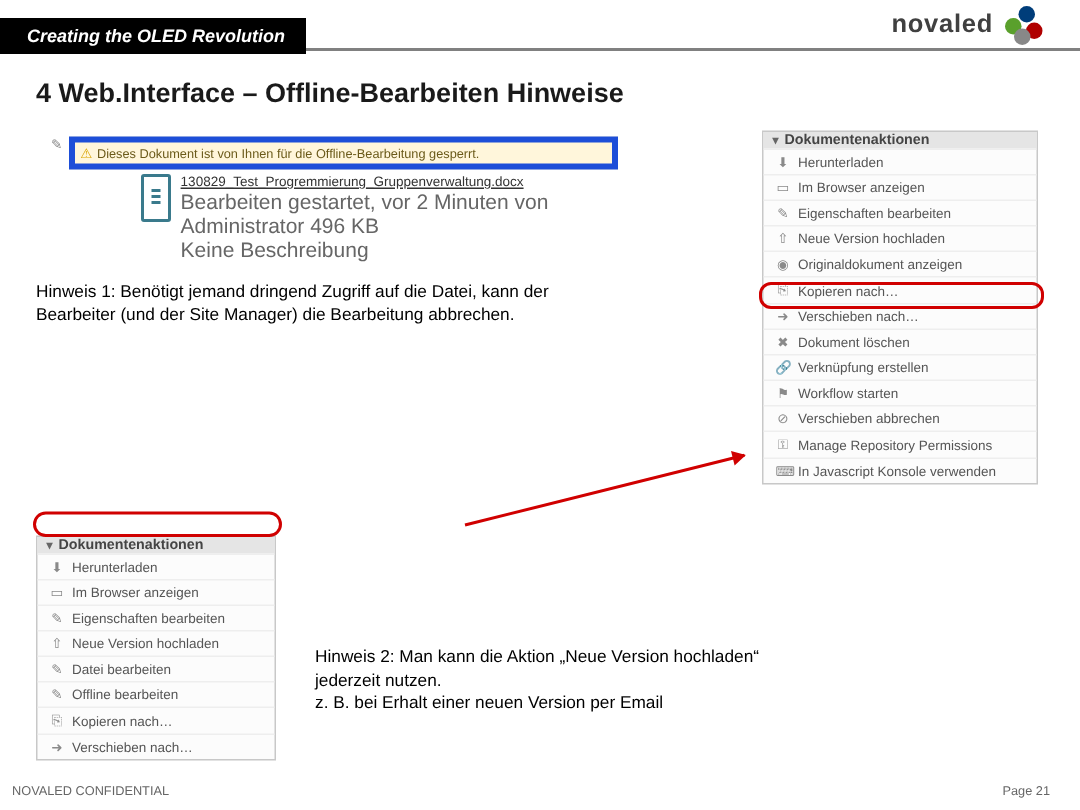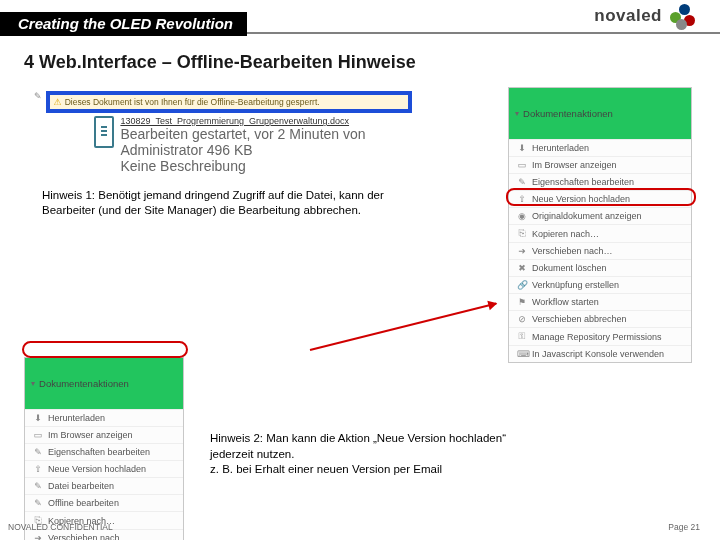--- a/index.html
+++ b/index.html
@@ -11,40 +11,40 @@
   }
   .top-band {
     position: relative; height: 34px; background: #fff;
     border-bottom: 2px solid #808080; display: flex;
     align-items: center; justify-content: space-between;
     padding: 0 24px 0 0;
   }
   .tagline-wrap {
     background: #000; color: #fff; height: 24px;
     display: flex; align-items: center; padding: 0 14px 0 18px;
-    font-style: italic; font-weight: bold; font-size: 15px;
+    font-style: italic; font-weight: bold; font-size: 12px;
     margin-top:15px;
   }
   .brand-logo { display: flex; align-items: center; gap: 6px; }
   .brand-text { font-size: 17px; font-weight: bold; letter-spacing: 0.5px; color:#404040;}
   .brand-dots { position: relative; width: 28px; height: 28px; }
   .dot { position: absolute; width: 11px; height: 11px; border-radius: 50%; }
   .d1 { background:#5aa02c; left:2px; top:10px;}
   .d2 { background:#003d7a; left:11px; top:2px;}
   .d3 { background:#b00000; left:16px; top:13px;}
   .d4 { background:#888; left:8px; top:17px;}
 
   .slide-title {
     font-size: 18px; font-weight: bold; color:#1a1a1a;
     padding: 18px 0 10px 24px;
   }
   .body-area { position: relative; padding: 0 24px; }
 
   .para1 { font-size: 11.5px; font-weight: bold; width: 370px; line-height:1.3; margin: 6px 0 6px 18px;}
-  .para-note { font-size: 11.5px; width: 360px; line-height:1.3; margin-left:18px;}
+  .para-note { font-size: 11.5px; width: 360px; line-height:1.3; }
 
   
   .inset-upper {
     width: 390px; background:#fff; padding:4px 6px;
     font-size:9px; color:#555; margin: 4px 0 10px 4px;
   }
   .warn-bar {
     background:#fff6db; border:4px solid #1d4ed8; color:#6b5a1a;
     padding:2px 4px; font-size:8.5px; margin-bottom:3px;
     display:flex; align-items:center; gap:3px;
@@ -57,21 +57,21 @@
   }
   .file-icon::after{content:""; position:absolute; left:5px; right:5px; top:8px; height:2px; background:#3a7a8c; box-shadow:0 4px 0 #3a7a8c, 0 8px 0 #3a7a8c;}
   .file-meta { font-size:14px; color:#666; }
   .file-link { text-decoration:underline; color:#333; font-size:9px; }
 
   
   .inset-right {
     position:absolute; right: 28px; top: 0px; width: 184px;
     border:1px solid #c8c8c8; background:#fcfcfc; font-size:9px;
   }
-  .panel-head { background:#22c55e; padding:20px 6px; font-size:9.5px; color:#444; display:flex; align-items:center; gap:4px;}
+  .panel-head { background:#e5e5e5; padding:0 6px; font-size:9.5px; color:#444; display:flex; align-items:center; gap:4px;font-weight:bold;}
   .panel-head::before{content:"▾"; font-size:8px; color:#666;}
   .action-item { padding:3px 8px; color:#555; display:flex; gap:5px; align-items:center; border-top:1px solid #eee;}
   .action-item .glyph{width:10px; display:inline-block; text-align:center; color:#8a8a8a; font-size:9px;}
   .highlight-red { position:absolute; border:2px solid #d00000; border-radius:8px; pointer-events:none;}
   .hl-right { right:24px; top:188px; width:190px; height:18px;}
   
   .inset-left {
     position:absolute; left:24px; top:270px; width:160px;
     border:1px solid #c8c8c8; background:#fcfcfc; font-size:9px;
   }

